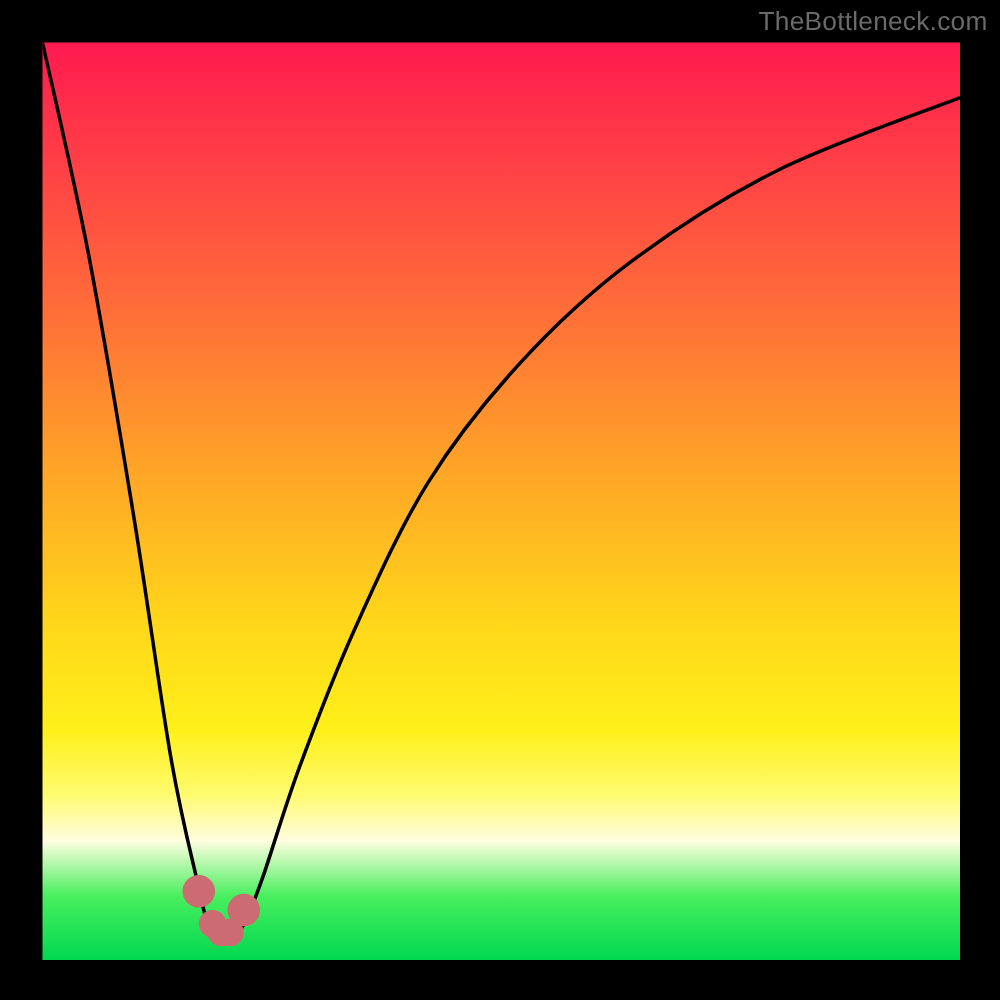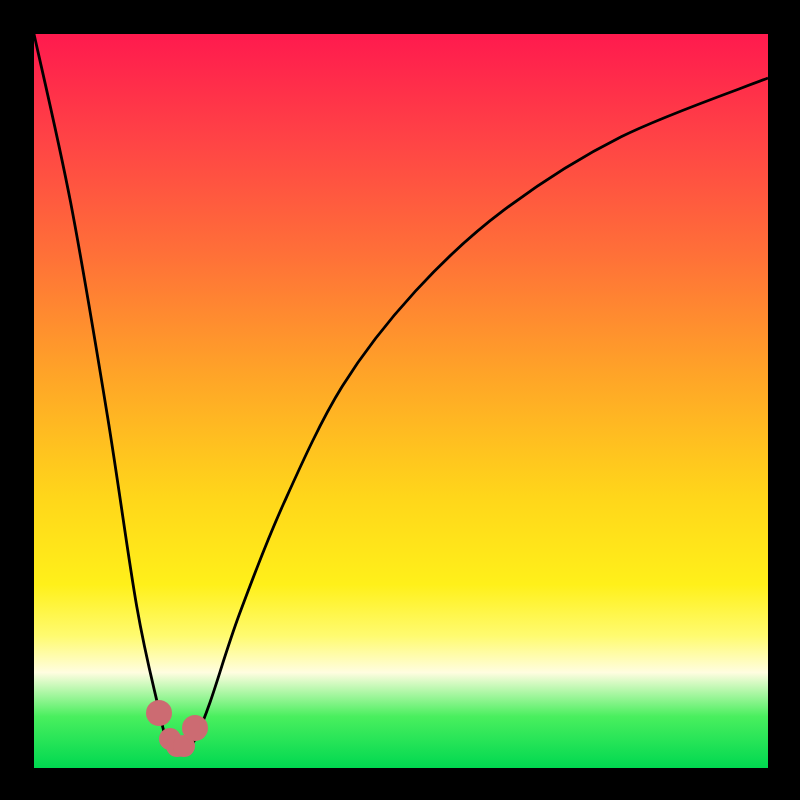--- a/index.html
+++ b/index.html
@@ -74,13 +74,14 @@
   <div class="plot">
     <svg class="curve" viewBox="0 0 734 734" preserveAspectRatio="none">
       <path d="M 0,0 C 6.116666666666667,28.136666666666656 24.46666666666667,105.20666666666659 36.7,168.81999999999994 C 48.93333333333334,232.43333333333328 62.39000000000001,314.39666666666665 73.4,381.68 C 84.41000000000001,448.96333333333337 94.19666666666667,523.5866666666667 102.76,572.52 C 111.32333333333334,621.4533333333333 119.88666666666668,653.26 124.78000000000002,675.28 C 129.67333333333335,697.3 129.67333333333335,698.5233333333333 132.12,704.64 C 134.56666666666666,710.7566666666667 137.01333333333335,710.7566666666667 139.46,711.98 C 141.90666666666667,713.2033333333334 144.35333333333335,711.98 146.8,711.98 C 149.24666666666667,711.98 151.69333333333333,713.2033333333334 154.14,711.98 C 156.58666666666664,710.7566666666667 157.81,711.98 161.48,704.64 C 165.14999999999998,697.3 168.82,688.7366666666667 176.16,667.94 C 183.5,647.1433333333334 193.28666666666666,612.89 205.52,579.86 C 217.75333333333336,546.83 232.43333333333337,507.68333333333334 249.56000000000003,469.76 C 266.68666666666667,431.83666666666664 286.26,387.7966666666667 308.28,352.32 C 330.29999999999995,316.8433333333333 354.76666666666665,286.26 381.68,256.9 C 408.59333333333336,227.53999999999996 435.50666666666666,201.84999999999997 469.76,176.15999999999997 C 504.0133333333333,150.46999999999997 543.1600000000001,124.77999999999997 587.2,102.75999999999999 C 631.24,80.74000000000001 709.5333333333333,53.82666666666673 734,44.04000000000008" fill="none" stroke="#000" stroke-width="2.8"></path>
     </svg>
   <div class="marker big" style="left: 124.78px; top: 678.95px;"></div>
       <div class="marker" style="left: 135.79px; top: 704.64px;"></div>
       <div class="marker" style="left: 143.13px; top: 711.98px;"></div>
       <div class="marker" style="left: 150.47px; top: 711.98px;"></div>
       <div class="marker big" style="left: 161.48px; top: 693.63px;"></div>
     </div>
+  <div class="watermark">TheBottleneck.com</div>
 </div>
 
 </body></html>

